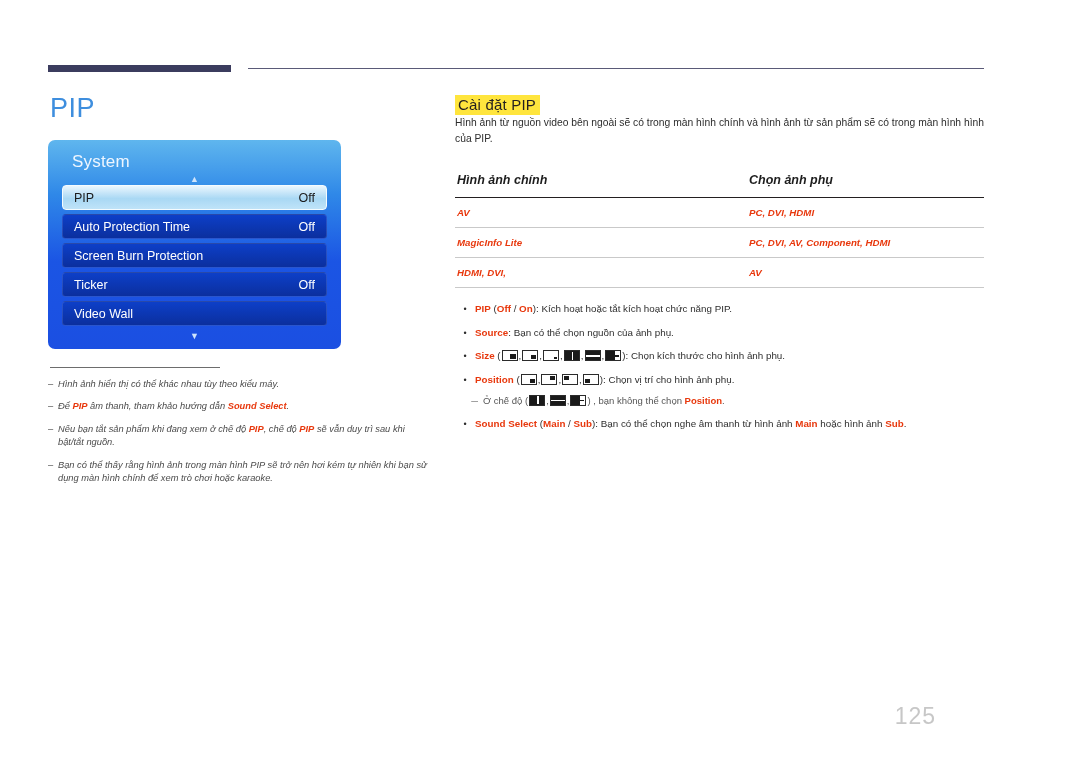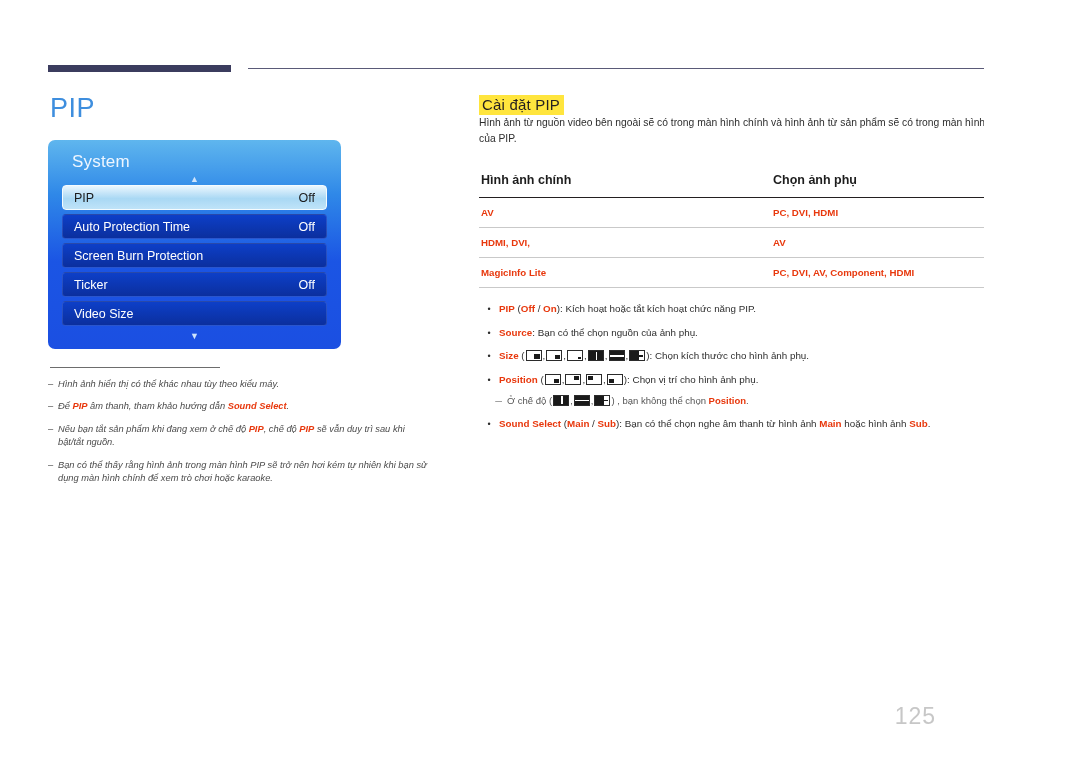--- a/index.html
+++ b/index.html
@@ -87,32 +87,32 @@
   .note-rule { margin: 18px 0 10px 2px; width: 170px; height: 1px; background: #6d6d6d; }
   .note {
     display: flex; font-size: 9.3px; line-height: 1.45;
     color: #4b4b4b; margin-bottom: 9px; max-width: 385px;
   }
   .note .dash { width: 10px; flex: 0 0 10px; color: #4b4b4b; }
   .note .body { flex: 1; font-style: italic; }
   .note b { color: #e8380d; }
 
   
-  .right-col { position: absolute; left: 479px; top: 95px; width: 573px; }
+  .right-col { position: absolute; left: 455px; top: 95px; width: 573px; }
 
   .hl-title {
     display: inline-block; background: #ffe53d; color: #231f20;
     font-size: 15px; padding: 1px 4px 2px 3px; letter-spacing: .2px;
   }
   .intro {
     margin-top: 0; font-size: 10.3px; line-height: 1.55; color: #2d2d2d;
     max-width: 573px;
   }
 
-  .tbl { margin-top: 26px; width: 573px; border-collapse: collapse; }
+  .tbl { margin-top: 26px; width: 573px; border-collapse: collapse; font-style: italic; }
   .tbl th {
     text-align: left; font-size: 12.5px; font-weight: bold; color: #1d1d1d;
     padding: 0 0 10px 2px; border-bottom: 1.6px solid #231f20;
   }
   .tbl td {
     font-size: 9.7px; font-weight: bold; color: #e8380d;
     padding: 9px 0 9px 2px; border-bottom: 1px solid #c9c9c9;
   }
   .tbl col.c1 { width: 292px; }
 
@@ -190,21 +190,21 @@
       </div>
       <div class="osd-item">
         <span>Screen Burn Protection</span>
         <span class="val"></span>
       </div>
       <div class="osd-item">
         <span>Ticker</span>
         <span class="val">Off</span>
       </div>
       <div class="osd-item">
-        <span>Video Size</span>
+        <span>Video Wall</span>
         <span class="val"></span>
       </div>
 
       <div class="osd-arrow-dn">▼</div>
     </div>
 
     <div class="note-rule"></div>
 
     <div class="note">
       <span class="dash">–</span>
@@ -240,26 +240,26 @@
           <th>Hình ảnh chính</th>
           <th>Chọn ảnh phụ</th>
         </tr>
       </thead>
       <tbody>
         <tr>
           <td>AV</td>
           <td>PC, DVI, HDMI</td>
         </tr>
         <tr>
+          <td>MagicInfo Lite</td>
+          <td>PC, DVI, AV, Component, HDMI</td>
+        </tr>
+        <tr>
           <td>HDMI, DVI,</td>
           <td>AV</td>
-        </tr>
-        <tr>
-          <td>MagicInfo Lite</td>
-          <td>PC, DVI, AV, Component, HDMI</td>
         </tr>
       </tbody>
     </table>
 
     <div class="bullets">
 
       <div class="bullet">
         <span class="dot">•</span>
         <span class="body"><b>PIP</b><span> (</span><b>Off</b><span> / </span><b>On</b><span>)</span><span>: Kích hoạt hoặc tắt kích hoạt chức năng PIP.</span></span>
       </div>

